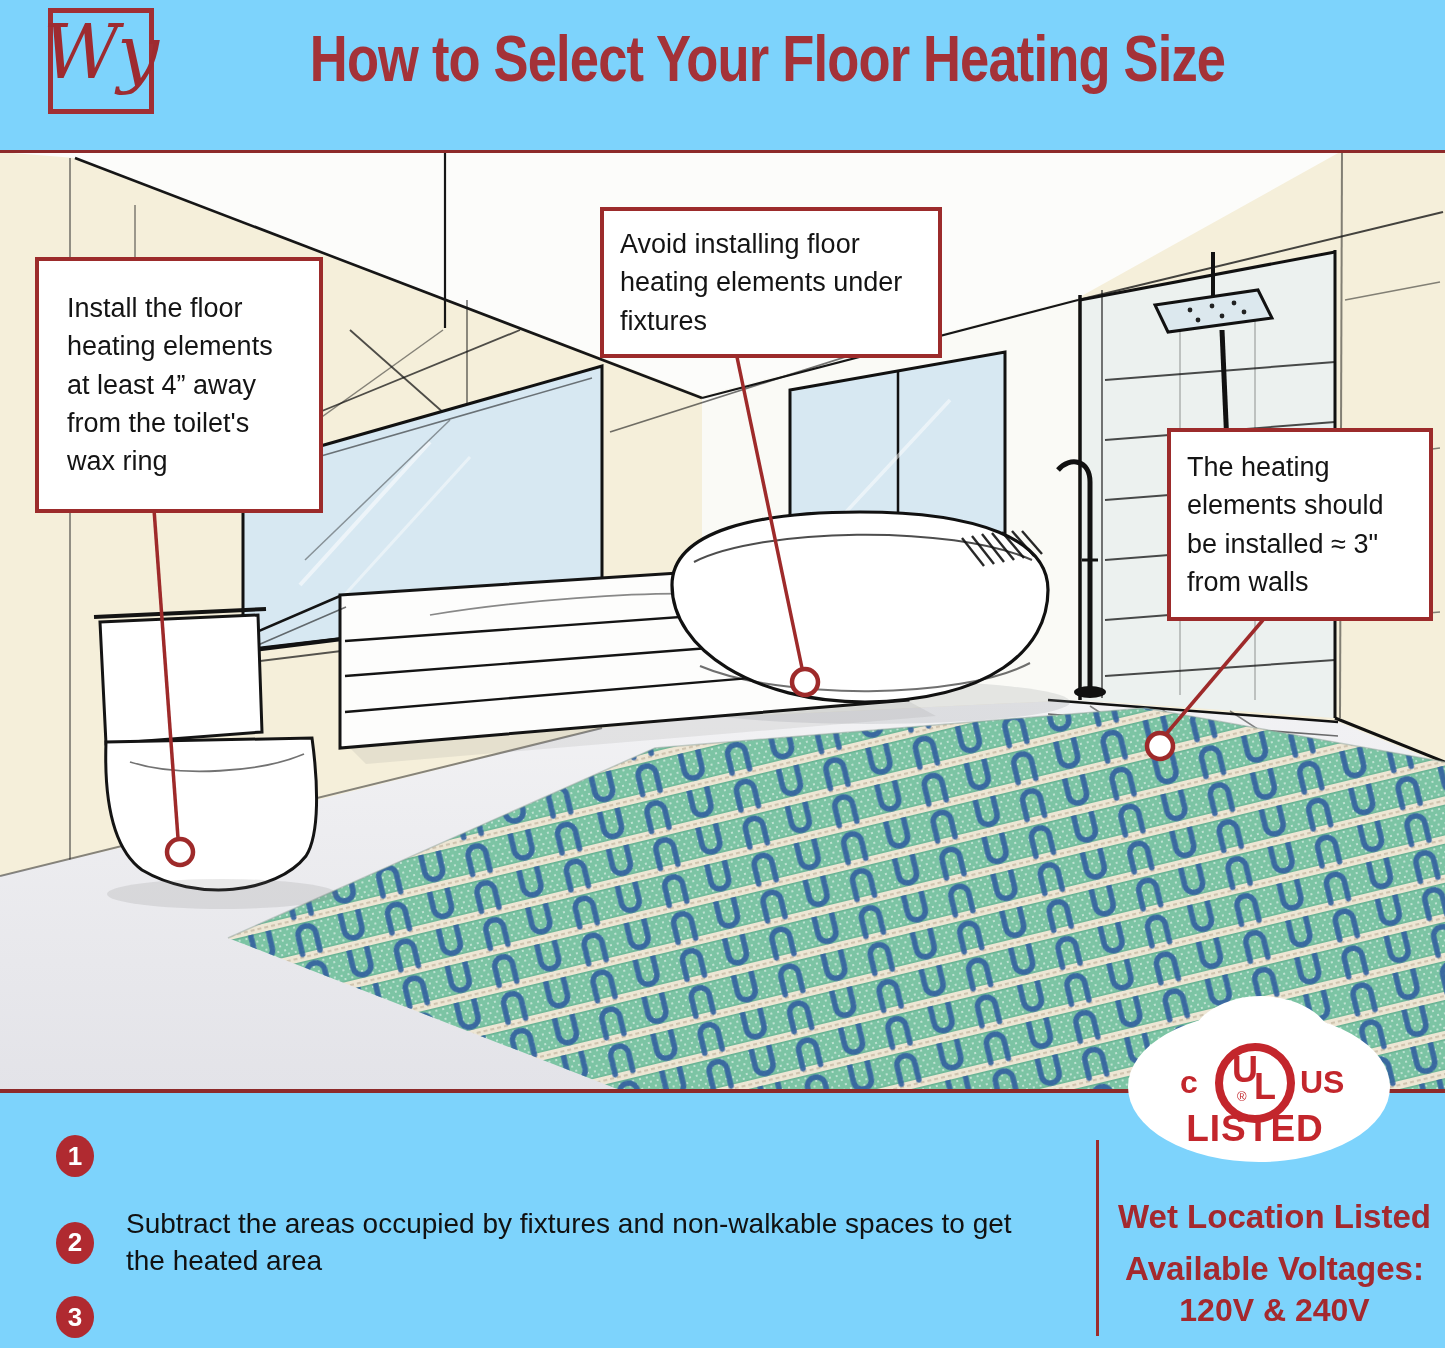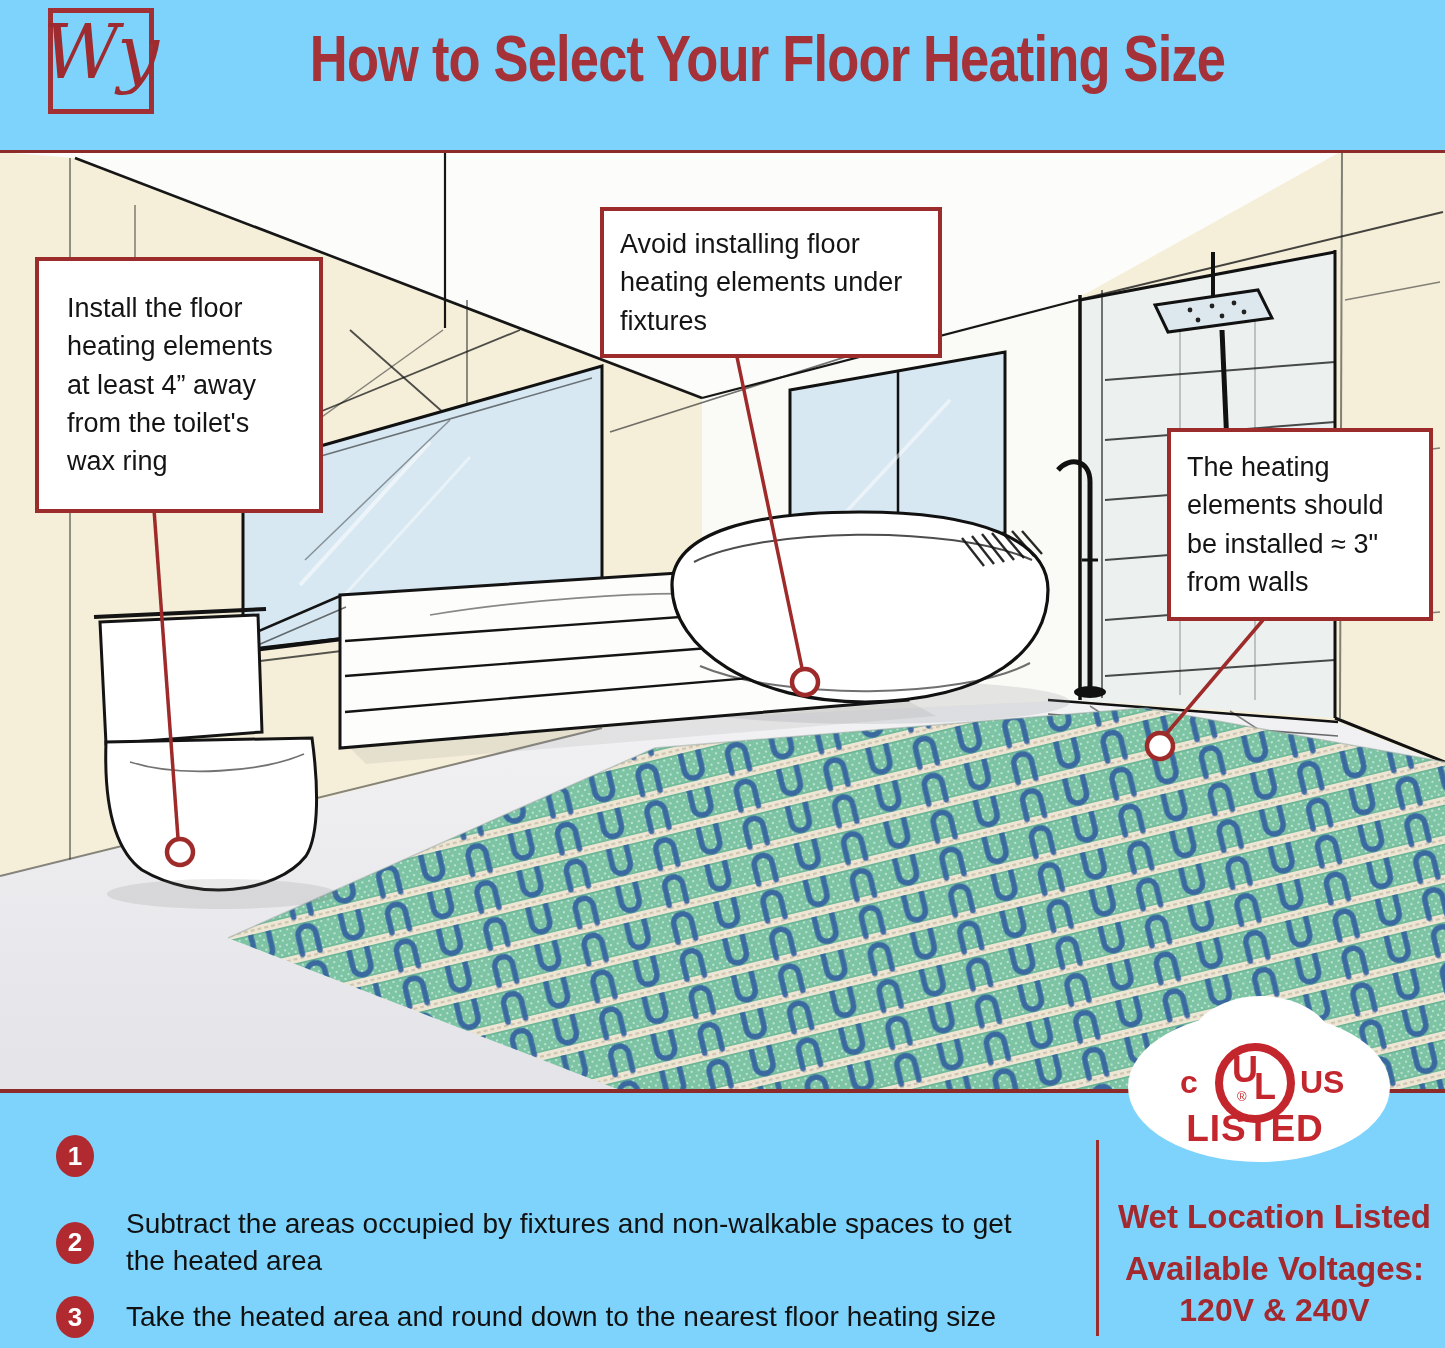--- a/index.html
+++ b/index.html
@@ -261,21 +261,20 @@
 
   <div class="step s1">
     <div class="badge">1</div>
   </div>
   <div class="step s2">
     <div class="badge">2</div>
     <div class="txt">Subtract the areas occupied by fixtures and non-walkable spaces to get the heated area</div>
   </div>
   <div class="step s3">
     <div class="badge">3</div>
-    <div class="txt">Take the heated area and round down to the nearest floor heating size</div>
   </div>
 
   <div class="vdivider"></div>
   <div class="redline wet">Wet Location Listed</div>
   <div class="redline avail">Available Voltages:</div>
   <div class="redline volts">120V &amp; 240V</div>
 
 </div>
 
 </body></html>

